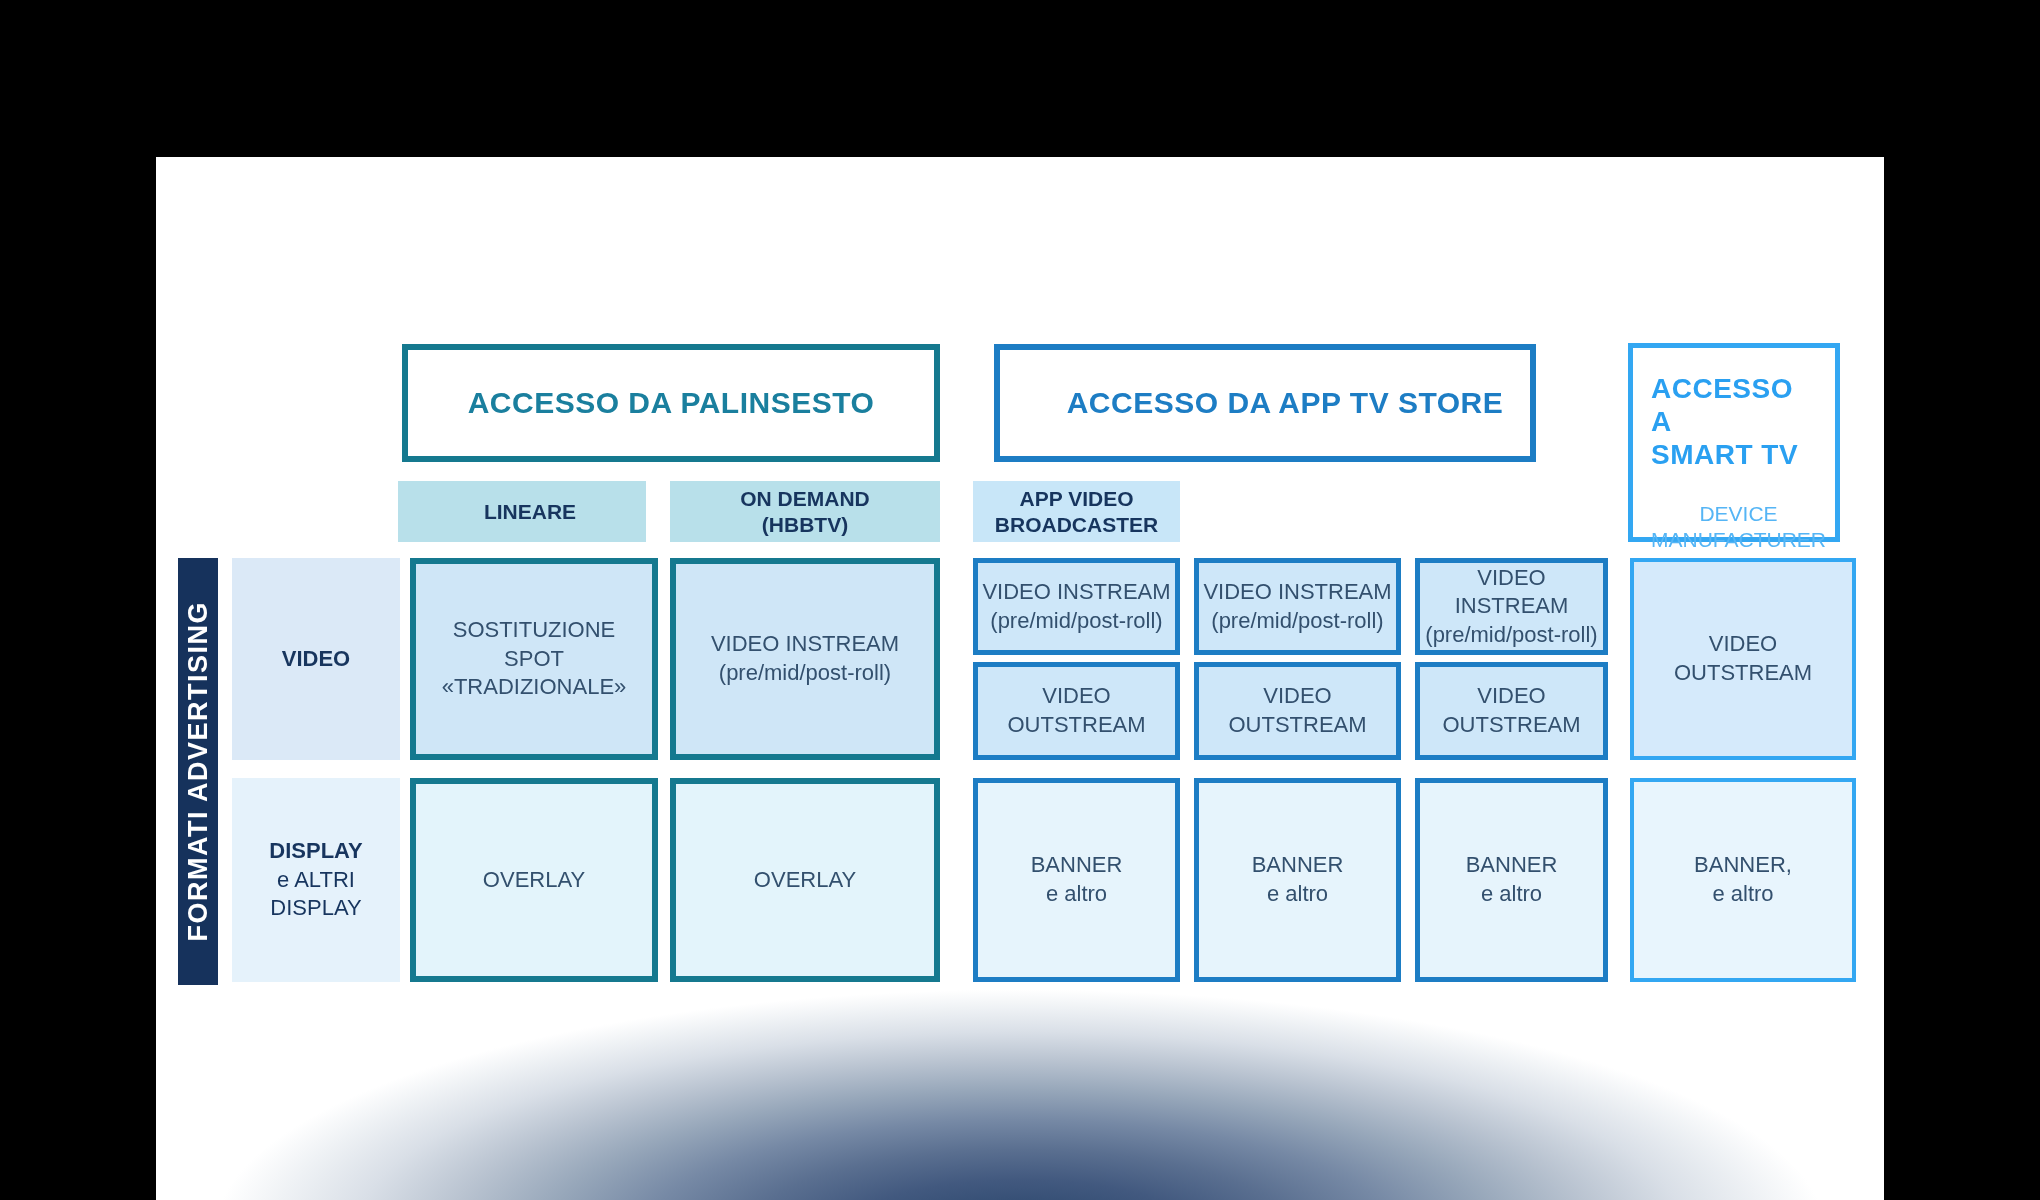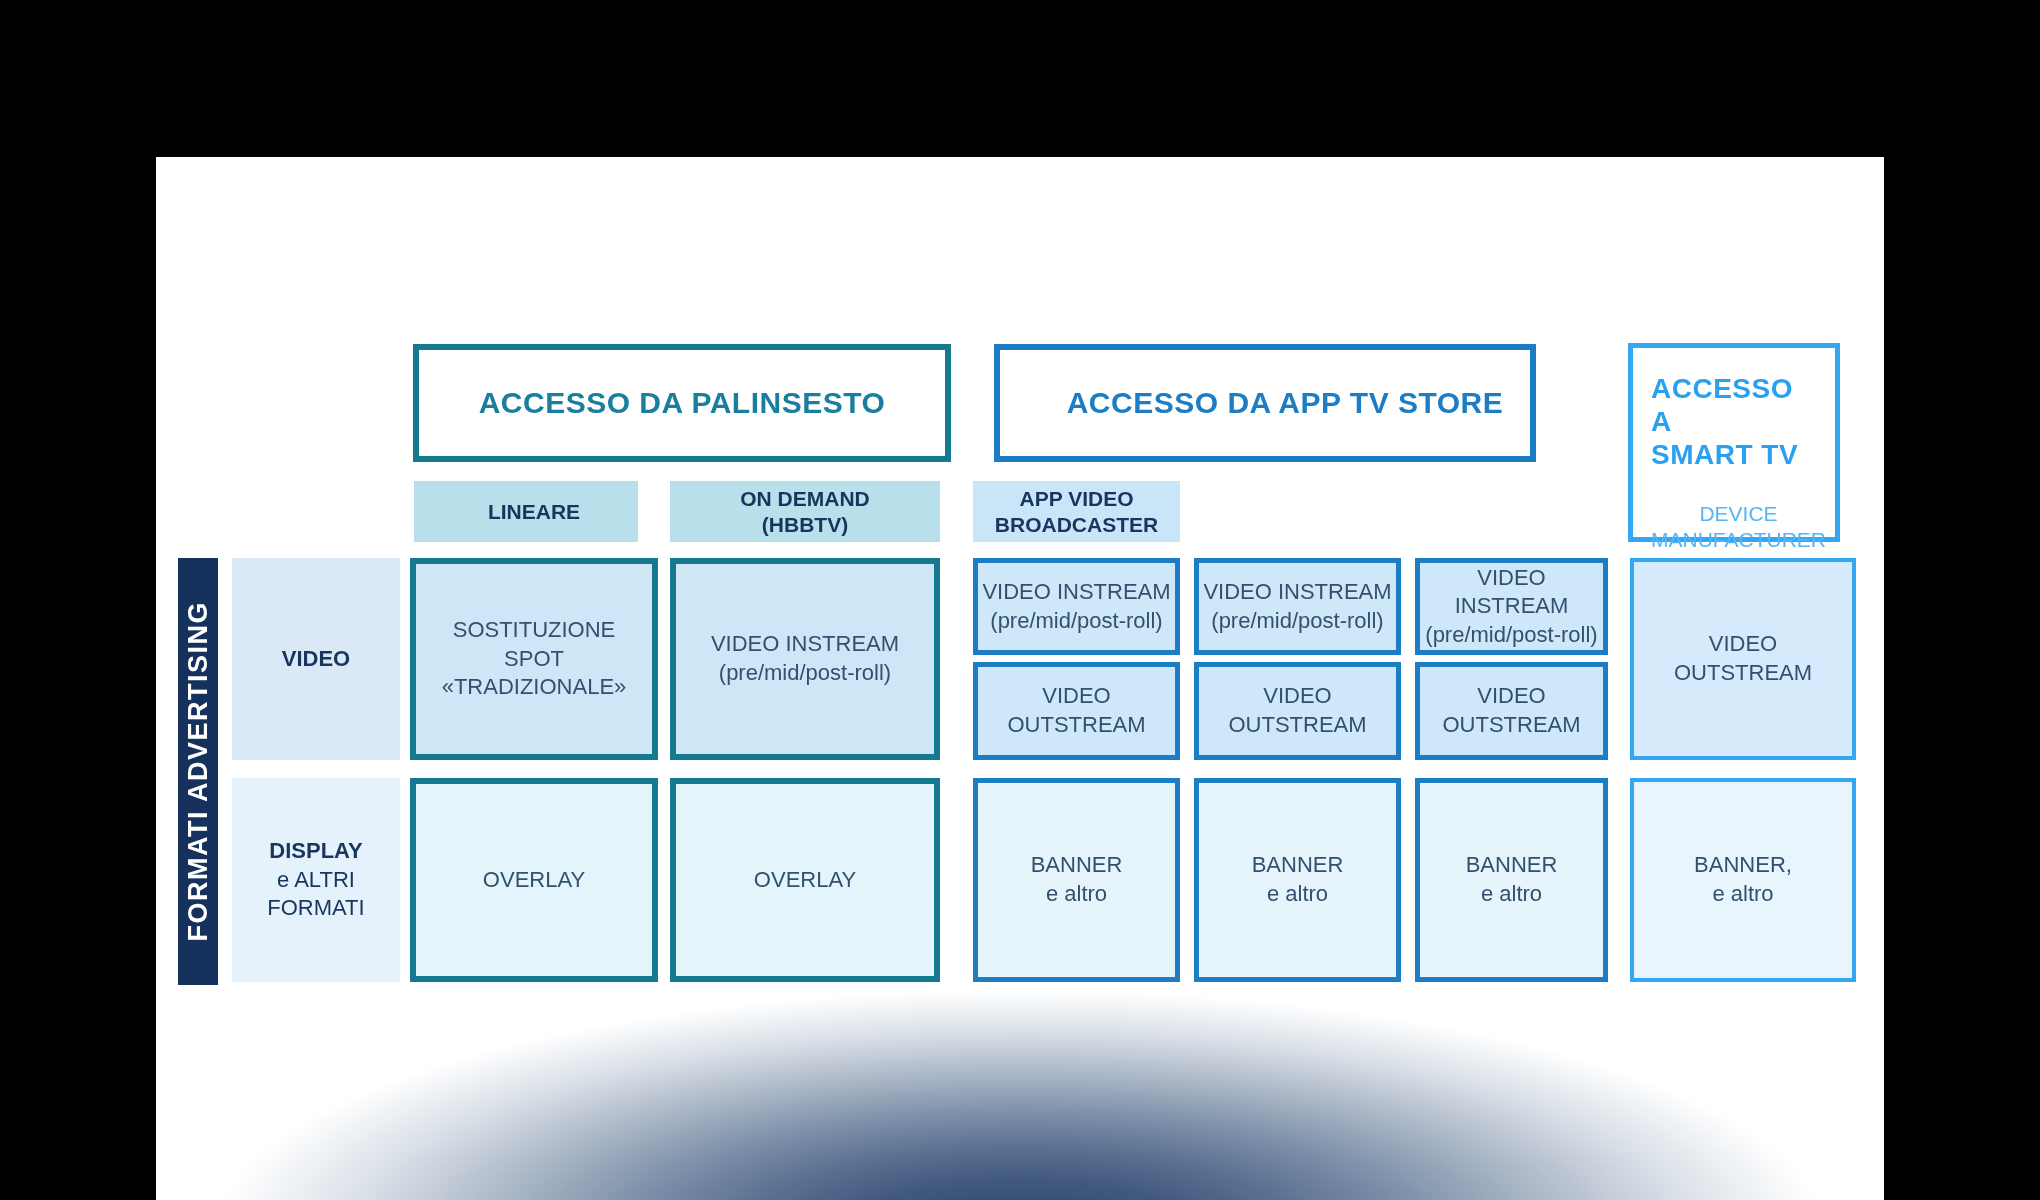--- a/index.html
+++ b/index.html
@@ -130,37 +130,37 @@
     <div class="abs side-band" style="left:22px; top:401px; width:40px; height:427px;">
       <span class="vtext">FORMATI ADVERTISING</span>
     </div>
 
     <div class="abs row-label bg-video-label" style="left:76px; top:401px; width:168px; height:202px;">
       <span class="bold">VIDEO</span>
     </div>
     <div class="abs row-label bg-display-label" style="left:76px; top:621px; width:168px; height:204px;">
       <span class="bold">DISPLAY</span>
       <span class="rest">e ALTRI
-FORMATI</span>
+DISPLAY</span>
     </div>
 
-    <div class="abs group-box b-teal" style="left:257px; top:187px; width:538px; height:118px;">
+    <div class="abs group-box b-teal" style="left:246px; top:187px; width:538px; height:118px;">
       <span class="title t-teal">ACCESSO DA PALINSESTO</span>
     </div>
     <div class="abs group-box b-blue" style="left:838px; top:187px; width:542px; height:118px;padding-left:40px;">
       <span class="title t-blue">ACCESSO DA APP TV STORE</span>
     </div>
     <div class="abs group-box smart b-sky" style="left:1472px; top:186px; width:212px; height:199px;">
       <span class="title t-sky">ACCESSO A
 SMART TV</span>
       <span class="subtitle t-sky-light">DEVICE
 MANUFACTURER</span>
     </div>
 
-    <div class="abs subhead bg-subteal" style="left:258px; top:324px; width:224px; height:61px;padding-left:16px;">LINEARE</div>
+    <div class="abs subhead bg-subteal" style="left:242px; top:324px; width:248px; height:61px;padding-left:16px;">LINEARE</div>
     <div class="abs subhead bg-subteal" style="left:514px; top:324px; width:270px; height:61px;">ON DEMAND
 (HBBTV)</div>
     <div class="abs subhead bg-subapp" style="left:817px; top:324px; width:207px; height:61px;">APP VIDEO
 BROADCASTER</div>
 
     <div class="abs cell b-teal bg-video-teal" style="left:254px; top:401px; width:248px; height:202px;">SOSTITUZIONE
 SPOT
 «TRADIZIONALE»</div>
     <div class="abs cell b-teal bg-video-teal" style="left:514px; top:401px; width:270px; height:202px;">VIDEO INSTREAM
 (pre/mid/post-roll)</div>

